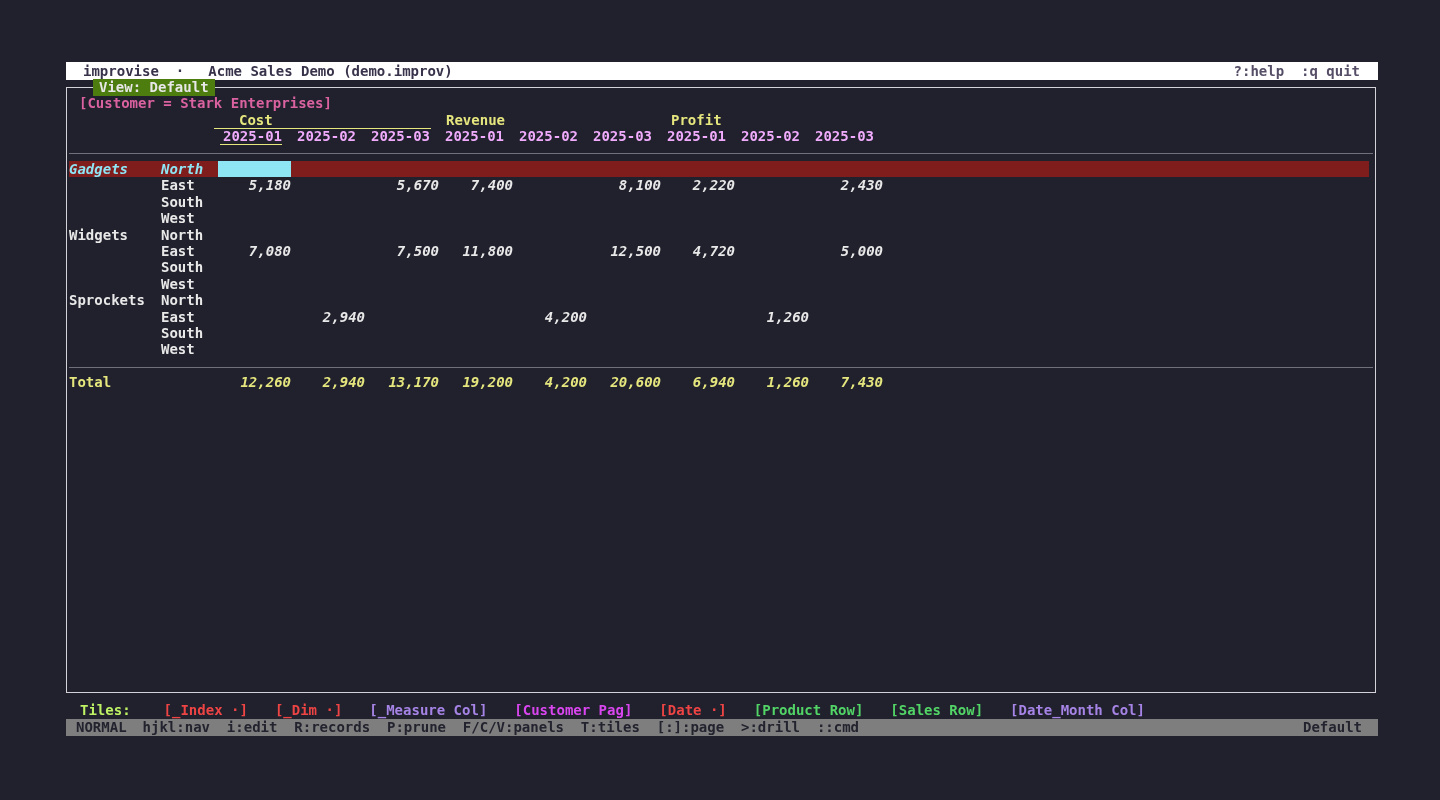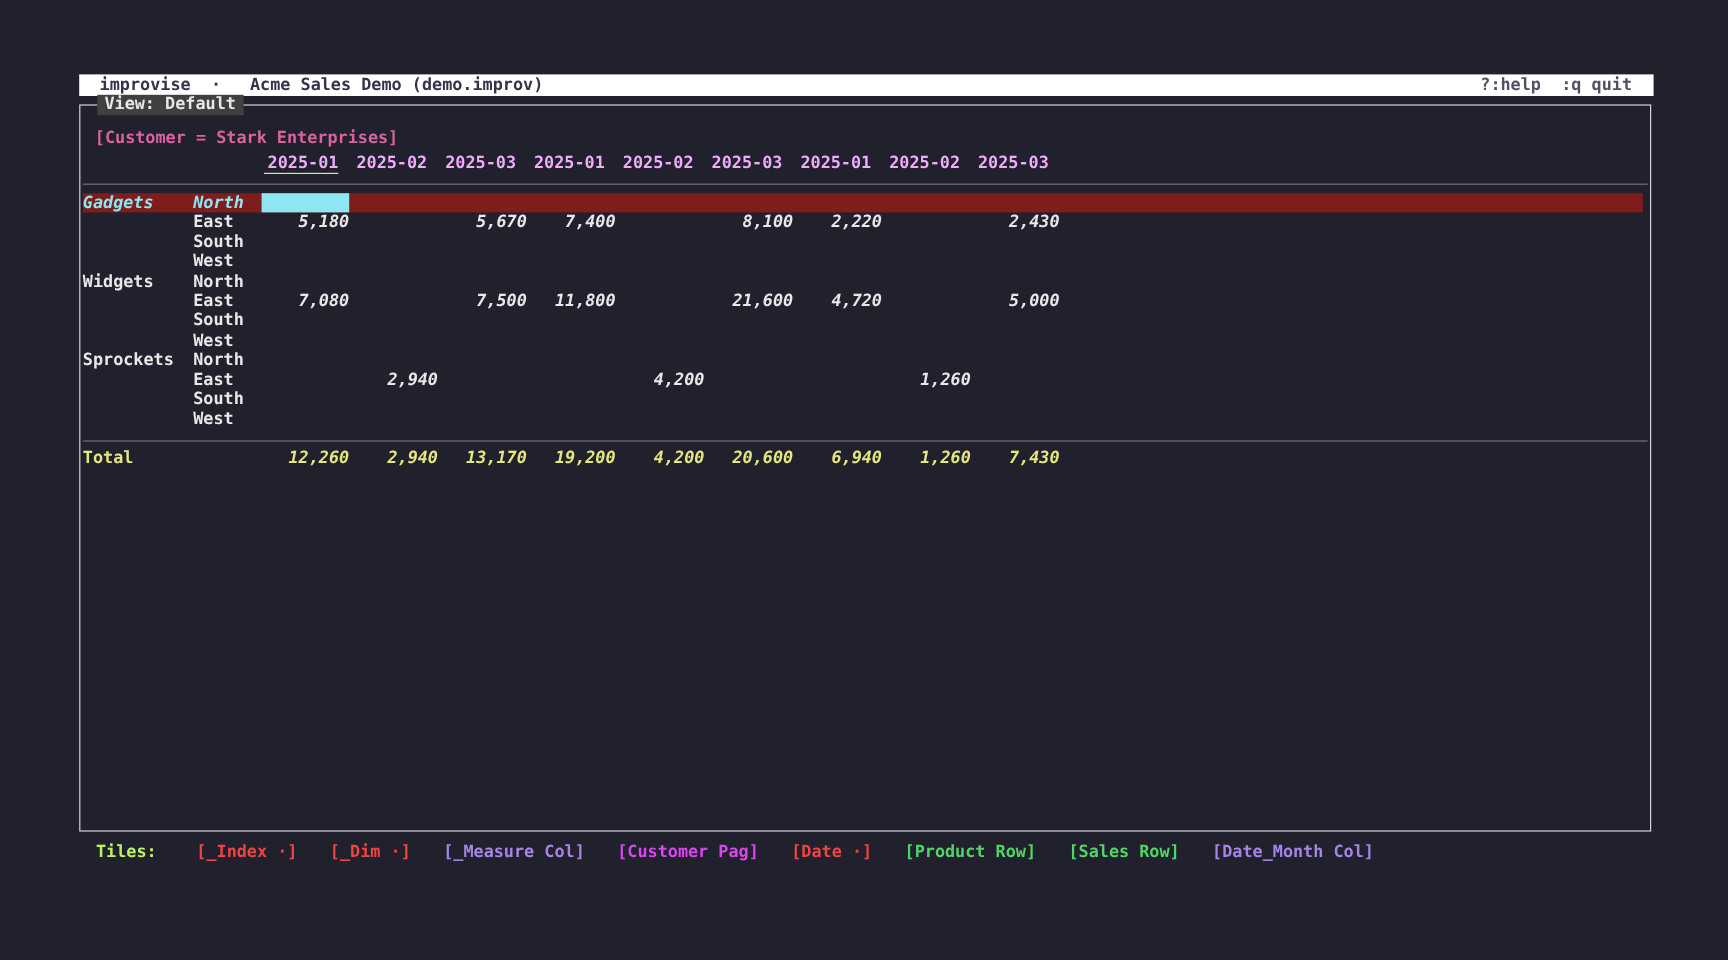--- a/index.html
+++ b/index.html
@@ -21,26 +21,26 @@
   .titlebar .dot{margin-left:17px;}
   .titlebar .doc{margin-left:24px;}
   .titlebar .help{margin-left:auto;margin-right:18px;color:#564e66;white-space:pre;}
 
   
   .viewbox{
     position:absolute;top:25px;left:0;width:1308px;height:604px;
     border:1px solid #d2d2d8;
   }
   .viewlabel{
-    position:absolute;top:-9px;left:14px;
-    background:#404040;color:#e8e8e8;font-weight:bold;
+    position:absolute;top:-9px;left:26px;
+    background:#4d7c0f;color:#e8e8e8;font-weight:bold;
     padding:0 6px;line-height:17px;
   }
   .filterline{
-    position:absolute;top:19px;left:12px;
+    position:absolute;top:7px;left:12px;
     color:#db62a0;font-weight:bold;line-height:16px;
   }
 
   .grid{display:grid;grid-template-columns:92px 56px repeat(9,74px) 1fr;
         height:16.4px;line-height:16.4px;}
   .ggrid{display:grid;grid-template-columns:148px repeat(3,222px) 1fr;
         height:16px;line-height:16px;}
 
   .hdr-groups{position:absolute;top:24px;left:2px;right:2px;color:#e6e67e;font-weight:bold;}
   .gcell span{display:inline-block;}
@@ -102,20 +102,26 @@
     <span class="app">improvise</span>
     <span class="dot">·</span>
     <span class="doc">Acme Sales Demo (demo.improv)</span>
     <span class="help">?:help  :q quit</span>
   </div>
 
   <div class="viewbox">
     <div class="viewlabel">View: Default</div>
     <div class="filterline">[Customer = Stark Enterprises]</div>
 
+    <div class="ggrid hdr-groups">
+        <div></div>
+        <div class="gcell c0 gsel"><span>Cost</span></div>
+        <div class="gcell c1"><span>Revenue</span></div>
+        <div class="gcell c2"><span>Profit</span></div>
+      </div>
     <div class="grid hdr-months">
         <div></div>
         <div></div>
         <div class="mcell msel"><span>2025-01</span></div>
         <div class="mcell"><span>2025-02</span></div>
         <div class="mcell"><span>2025-03</span></div>
         <div class="mcell"><span>2025-01</span></div>
         <div class="mcell"><span>2025-02</span></div>
         <div class="mcell"><span>2025-03</span></div>
         <div class="mcell"><span>2025-01</span></div>
@@ -192,21 +198,21 @@
           <div class="vcell"></div>
         </div>
         <div class="grid prow">
           <div class="pcol"></div>
           <div class="rcol">East</div>
           <div class="vcell">7,080</div>
           <div class="vcell"></div>
           <div class="vcell">7,500</div>
           <div class="vcell">11,800</div>
           <div class="vcell"></div>
-          <div class="vcell">21,600</div>
+          <div class="vcell">12,500</div>
           <div class="vcell">4,720</div>
           <div class="vcell"></div>
           <div class="vcell">5,000</div>
         </div>
         <div class="grid prow">
           <div class="pcol"></div>
           <div class="rcol">South</div>
           <div class="vcell"></div>
           <div class="vcell"></div>
           <div class="vcell"></div>
@@ -306,14 +312,19 @@
   <span class="tile inactive first">[_Index ·]</span>
       <span class="tile inactive">[_Dim ·]</span>
       <span class="tile col">[_Measure Col]</span>
       <span class="tile pag">[Customer Pag]</span>
       <span class="tile inactive">[Date ·]</span>
       <span class="tile row">[Product Row]</span>
       <span class="tile row">[Sales Row]</span>
       <span class="tile col">[Date_Month Col]</span>
     </div>
 
+  <div class="statusbar">
+    <span class="mode">NORMAL</span>
+    <span class="hints">hjkl:nav  i:edit  R:records  P:prune  F/C/V:panels  T:tiles  [:]:page  &gt;:drill  ::cmd</span>
+    <span class="right">Default</span>
+  </div>
 
 </div>
 
 </body></html>

